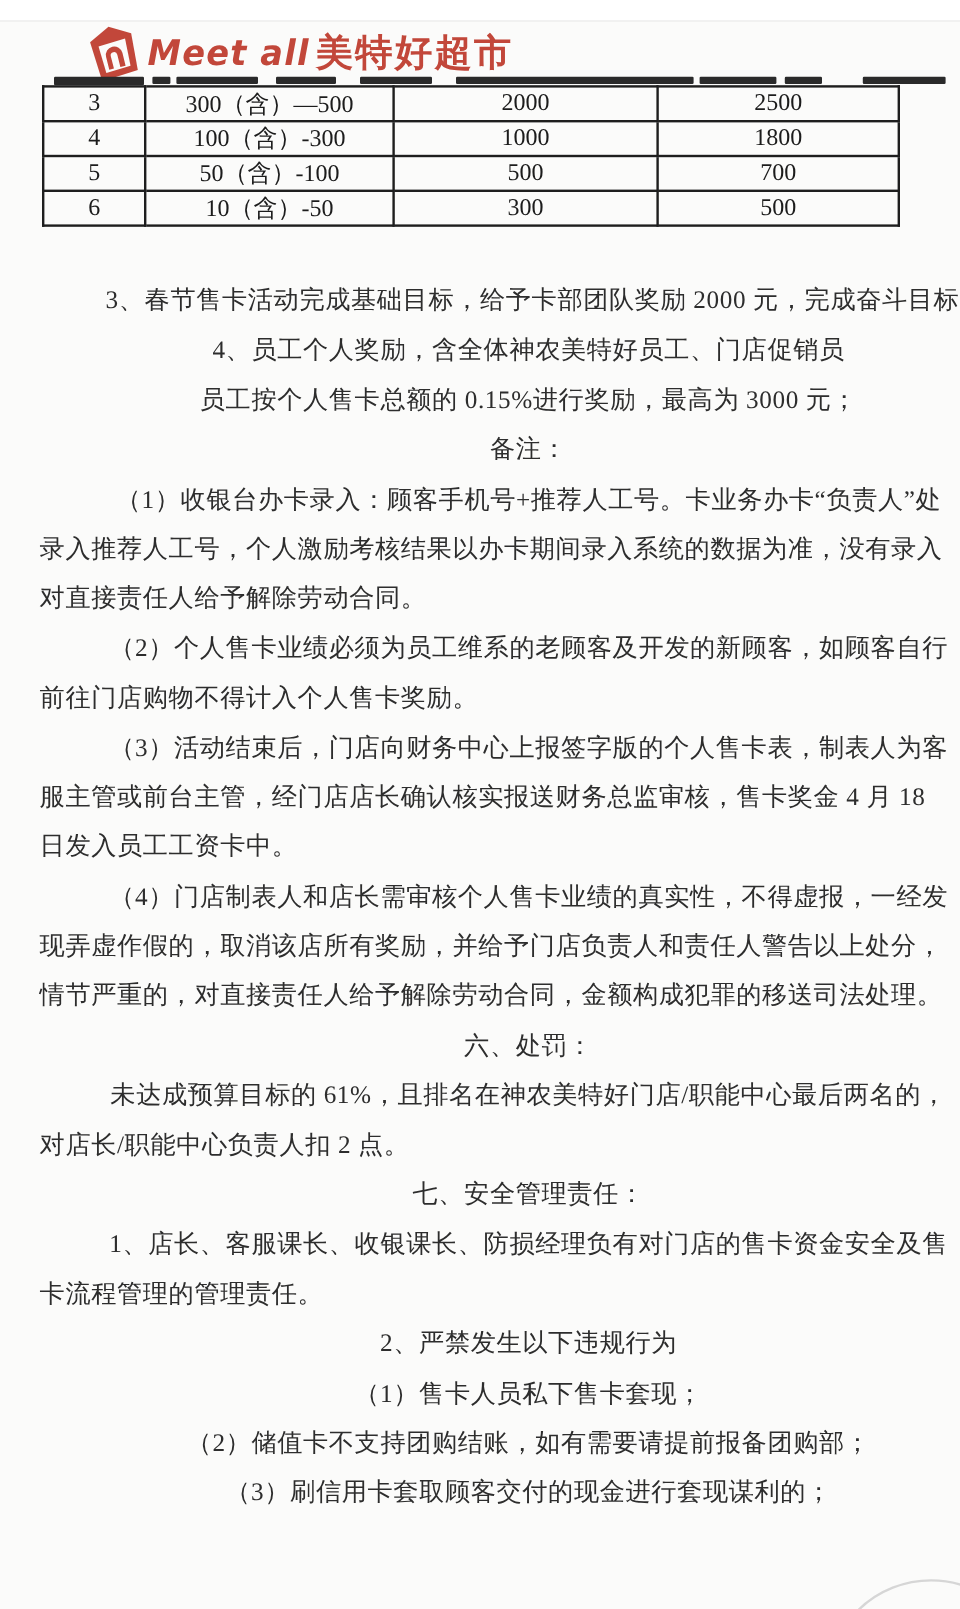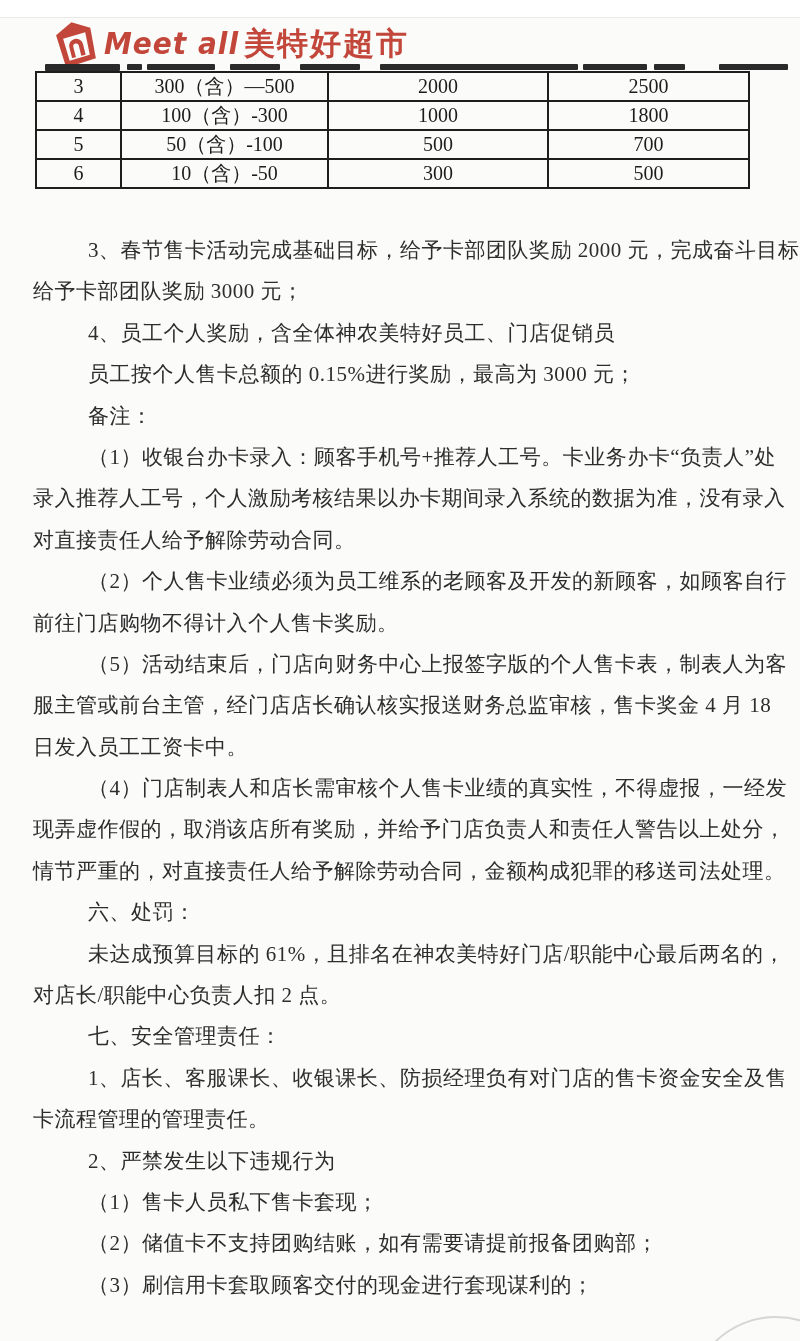--- a/index.html
+++ b/index.html
@@ -2,39 +2,39 @@
 <html><head>
 <meta charset="utf-8">
 <style>
   html,body{margin:0;padding:0;}
   .page{
     position:relative;width:800px;height:1341px;background:#fbfbfa;overflow:hidden;
     font-family:"Liberation Serif","DejaVu Serif",serif;
   }
   .top-strip{position:absolute;top:0;left:0;width:800px;height:17px;background:#ffffff;border-bottom:1px solid #e8e8e8;}
   
-  .logo{position:absolute;left:52px;top:19px;height:50px;display:flex;align-items:center;gap:5px;}
+  .logo{position:absolute;left:71px;top:19px;height:50px;display:flex;align-items:center;gap:5px;}
   .logo-icon{width:47px;height:50px;}
   .logo-icon svg{width:47px;height:50px;display:block;}
   .logo-script{font-family:"DejaVu Sans","Liberation Sans",sans-serif;font-weight:bold;font-style:italic;
     font-size:28px;letter-spacing:1px;transform:scaleY(1.05);}
   .logo-cjk{font-family:"DejaVu Sans","Liberation Sans",sans-serif;font-weight:bold;font-size:31px;letter-spacing:2px;}
   
   .torn{position:absolute;left:0;top:64px;width:800px;height:8px;}
   .torn i{position:absolute;top:0;background:#2a2a2a;height:6px;border-radius:1px;}
   
   .tier-table{position:absolute;left:35px;top:71px;width:713px;border-collapse:collapse;table-layout:fixed;}
   .tier-table td{
     border:2px solid #1e1e1e;height:27px;text-align:center;vertical-align:middle;
     font-size:20px;color:#1c1c1c;padding:0;white-space:nowrap;overflow:hidden;
   }
   
   .doc{position:absolute;left:33px;top:230px;width:760px;font-size:21px;color:#2d2d2d;}
   .doc .line{height:41.4px;line-height:41.4px;white-space:nowrap;letter-spacing:0.5px;}
-  .doc .line.indent{padding-left:55px;}
+  .doc .line.indent{padding-left:55px;text-align:center;}
   
   .stamp{position:absolute;left:688px;top:1316px;width:172px;height:172px;border:2px solid #d6d6d6;border-radius:50%;background:transparent;}
 </style>
 </head>
 <body>
 
 <div class="page">
 
   <div class="top-strip"></div>
 
@@ -94,30 +94,29 @@
           <td>6</td>
           <td>10（含）-50</td>
           <td>300</td>
           <td>500</td>
         </tr>
       </tbody>
   </table>
 
   <main class="doc">
       <div class="line indent">3、春节售卡活动完成基础目标，给予卡部团队奖励 2000 元，完成奋斗目标</div>
-      <div class="line">给予卡部团队奖励 3000 元；</div>
       <div class="line indent">4、员工个人奖励，含全体神农美特好员工、门店促销员</div>
       <div class="line indent">员工按个人售卡总额的 0.15%进行奖励，最高为 3000 元；</div>
       <div class="line indent">备注：</div>
       <div class="line indent">（1）收银台办卡录入：顾客手机号+推荐人工号。卡业务办卡“负责人”处</div>
       <div class="line">录入推荐人工号，个人激励考核结果以办卡期间录入系统的数据为准，没有录入</div>
       <div class="line">对直接责任人给予解除劳动合同。</div>
       <div class="line indent">（2）个人售卡业绩必须为员工维系的老顾客及开发的新顾客，如顾客自行</div>
       <div class="line">前往门店购物不得计入个人售卡奖励。</div>
-      <div class="line indent">（5）活动结束后，门店向财务中心上报签字版的个人售卡表，制表人为客</div>
+      <div class="line indent">（3）活动结束后，门店向财务中心上报签字版的个人售卡表，制表人为客</div>
       <div class="line">服主管或前台主管，经门店店长确认核实报送财务总监审核，售卡奖金 4 月 18</div>
       <div class="line">日发入员工工资卡中。</div>
       <div class="line indent">（4）门店制表人和店长需审核个人售卡业绩的真实性，不得虚报，一经发</div>
       <div class="line">现弄虚作假的，取消该店所有奖励，并给予门店负责人和责任人警告以上处分，</div>
       <div class="line">情节严重的，对直接责任人给予解除劳动合同，金额构成犯罪的移送司法处理。</div>
       <div class="line indent">六、处罚：</div>
       <div class="line indent">未达成预算目标的 61%，且排名在神农美特好门店/职能中心最后两名的，</div>
       <div class="line">对店长/职能中心负责人扣 2 点。</div>
       <div class="line indent">七、安全管理责任：</div>
       <div class="line indent">1、店长、客服课长、收银课长、防损经理负有对门店的售卡资金安全及售</div>

